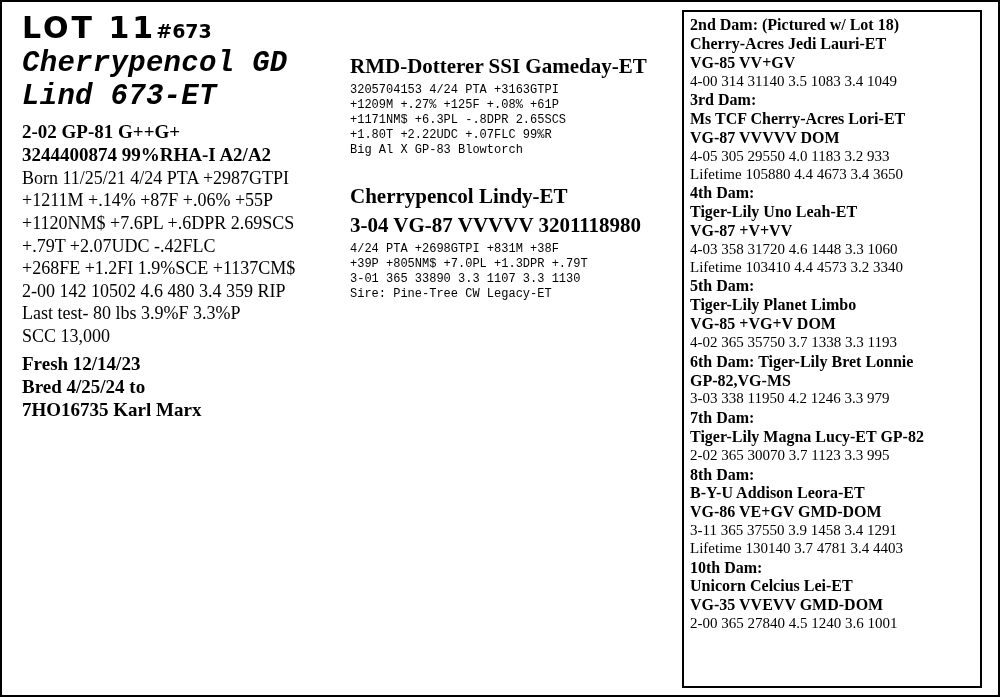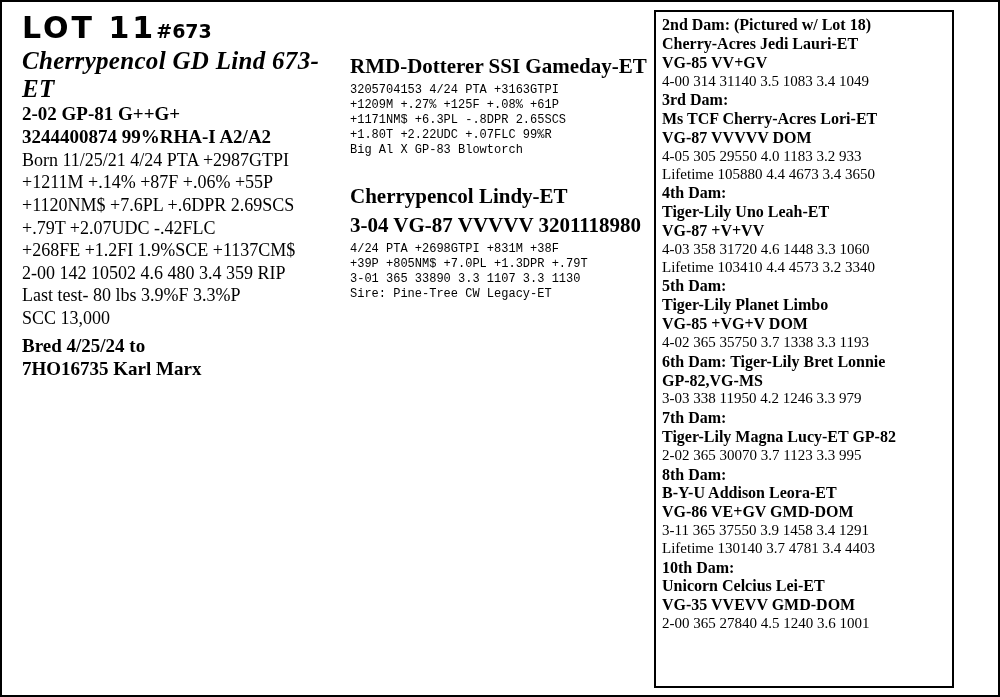--- a/index.html
+++ b/index.html
@@ -30,21 +30,21 @@
     width: 320px;
   }
   .col-mid {
     position: absolute;
     left: 348px;
     top: 52px;
     width: 320px;
   }
   .col-right {
     position: absolute;
-    left: 652px;
+    left: 680px;
     top: 8px;
     width: 300px;
     height: 678px;
     box-sizing: border-box;
     border: 2px solid #000;
     padding: 4px 6px 0 6px;
   }
 
   
   .lot-line {
@@ -57,26 +57,26 @@
     font-weight: bold;
     font-size: 30px;
     letter-spacing: 3px;
   }
   .reg-num {
     font-family: "DejaVu Sans", sans-serif;
     font-weight: bold;
     font-size: 19px;
   }
   .animal-name {
-    font-family: Liberation Serif, serif;
+    font-family: Liberation Mono, monospace;
     font-style: italic;
     font-weight: bold;
-    font-size: 25px;
+    font-size: 29px;
     letter-spacing: 0.3px;
-    margin: 2px 0 0 0;
+    margin: 2px 0 8px 0;
   }
   .bold-line {
     font-weight: bold;
     font-size: 19px;
     line-height: 1.18;
     margin-bottom: 1px;
   }
   .plain-line {
     font-size: 18px;
     line-height: 1.2;
@@ -137,20 +137,21 @@
     <div class="bold-line">3244400874   99%RHA-I   A2/A2</div>
     <div class="plain-line">Born 11/25/21    4/24 PTA +2987GTPI</div>
     <div class="plain-line">+1211M +.14% +87F +.06% +55P</div>
     <div class="plain-line">+1120NM$ +7.6PL +.6DPR 2.69SCS</div>
     <div class="plain-line">+.79T +2.07UDC -.42FLC</div>
     <div class="plain-line">+268FE +1.2FI  1.9%SCE +1137CM$</div>
     <div class="plain-line">2-00 142 10502 4.6 480 3.4 359 RIP</div>
     <div class="plain-line">Last test- 80 lbs 3.9%F 3.3%P</div>
     <div class="plain-line">SCC 13,000</div>
     <div class="gap-sm"></div>
+    <div class="bold-line">Fresh 12/14/23</div>
     <div class="bold-line">Bred 4/25/24 to</div>
     <div class="bold-line">7HO16735 Karl Marx</div>
   </div>
 
   <div class="col-mid">
     <div class="mid-block">
       <div class="mid-head">RMD-Dotterer SSI Gameday-ET</div>
       <div class="mid-line">3205704153    4/24 PTA +3163GTPI</div>
       <div class="mid-line">+1209M +.27% +125F +.08% +61P</div>
       <div class="mid-line">+1171NM$ +6.3PL -.8DPR 2.65SCS</div>

